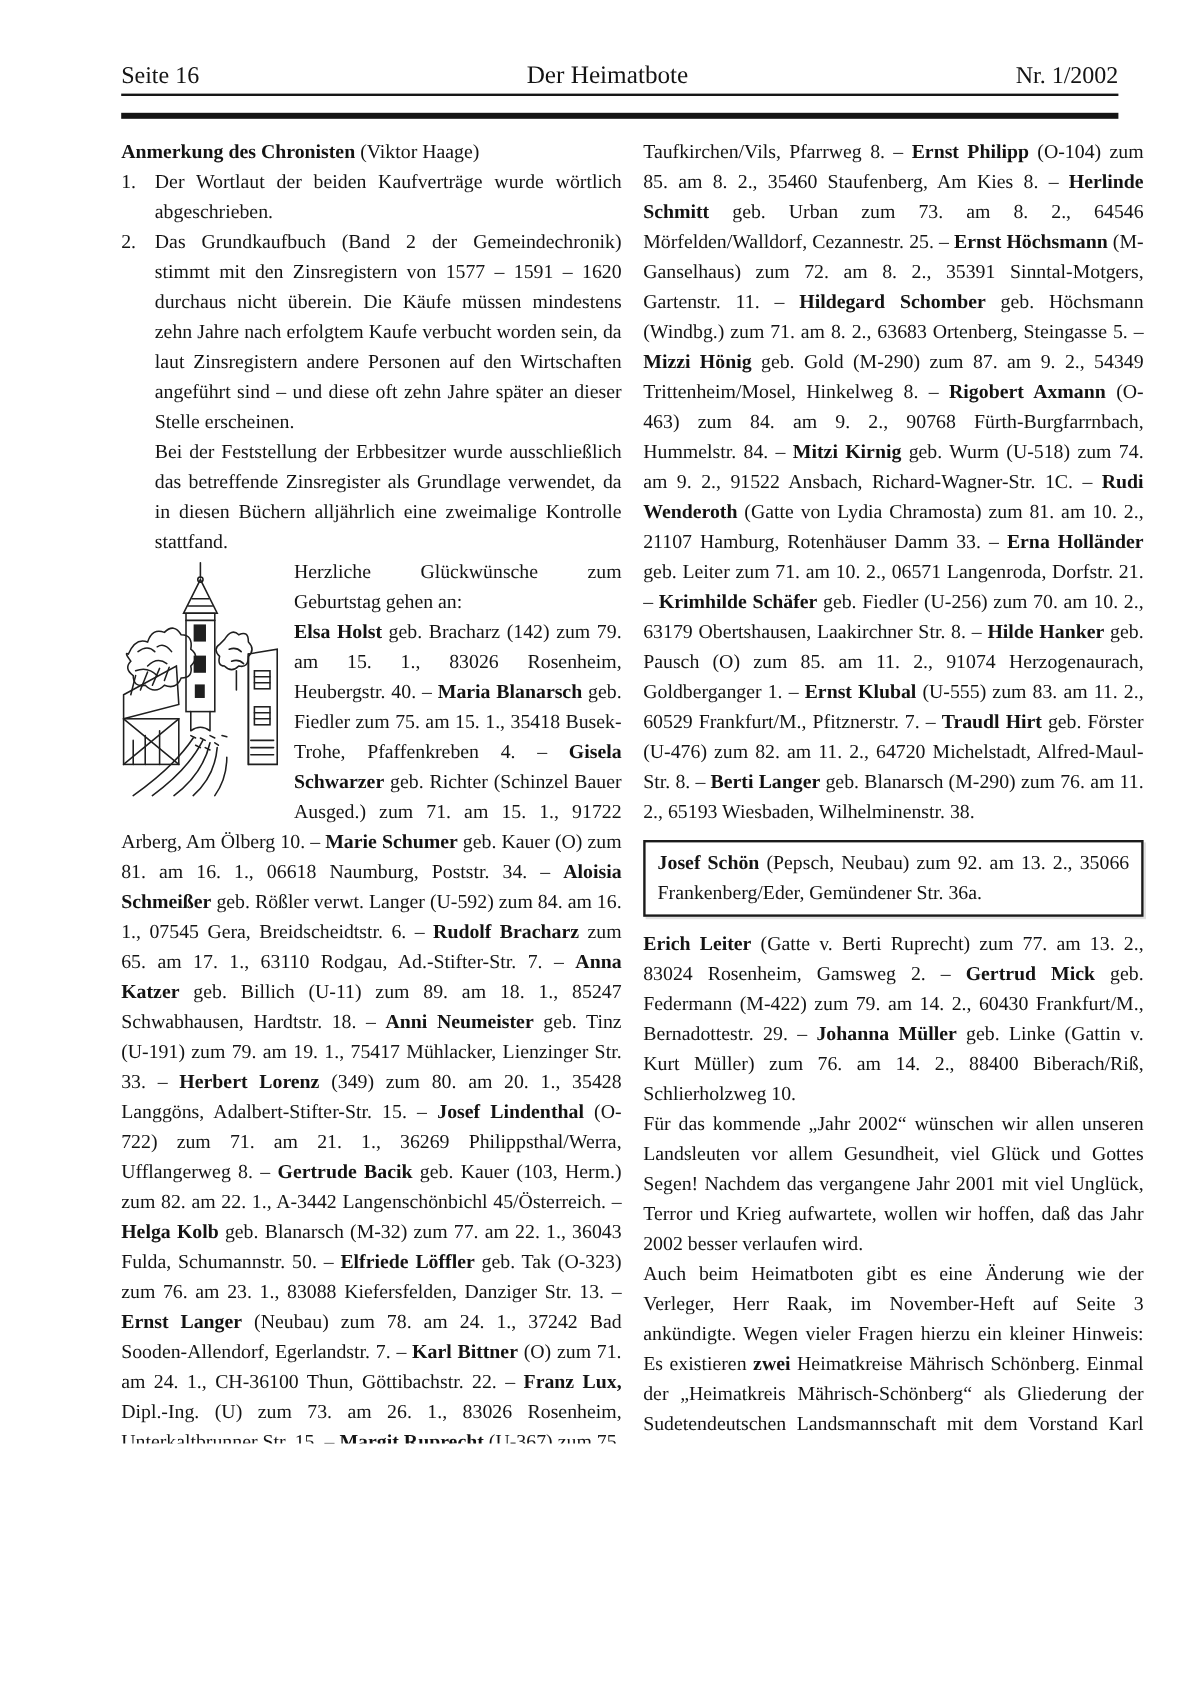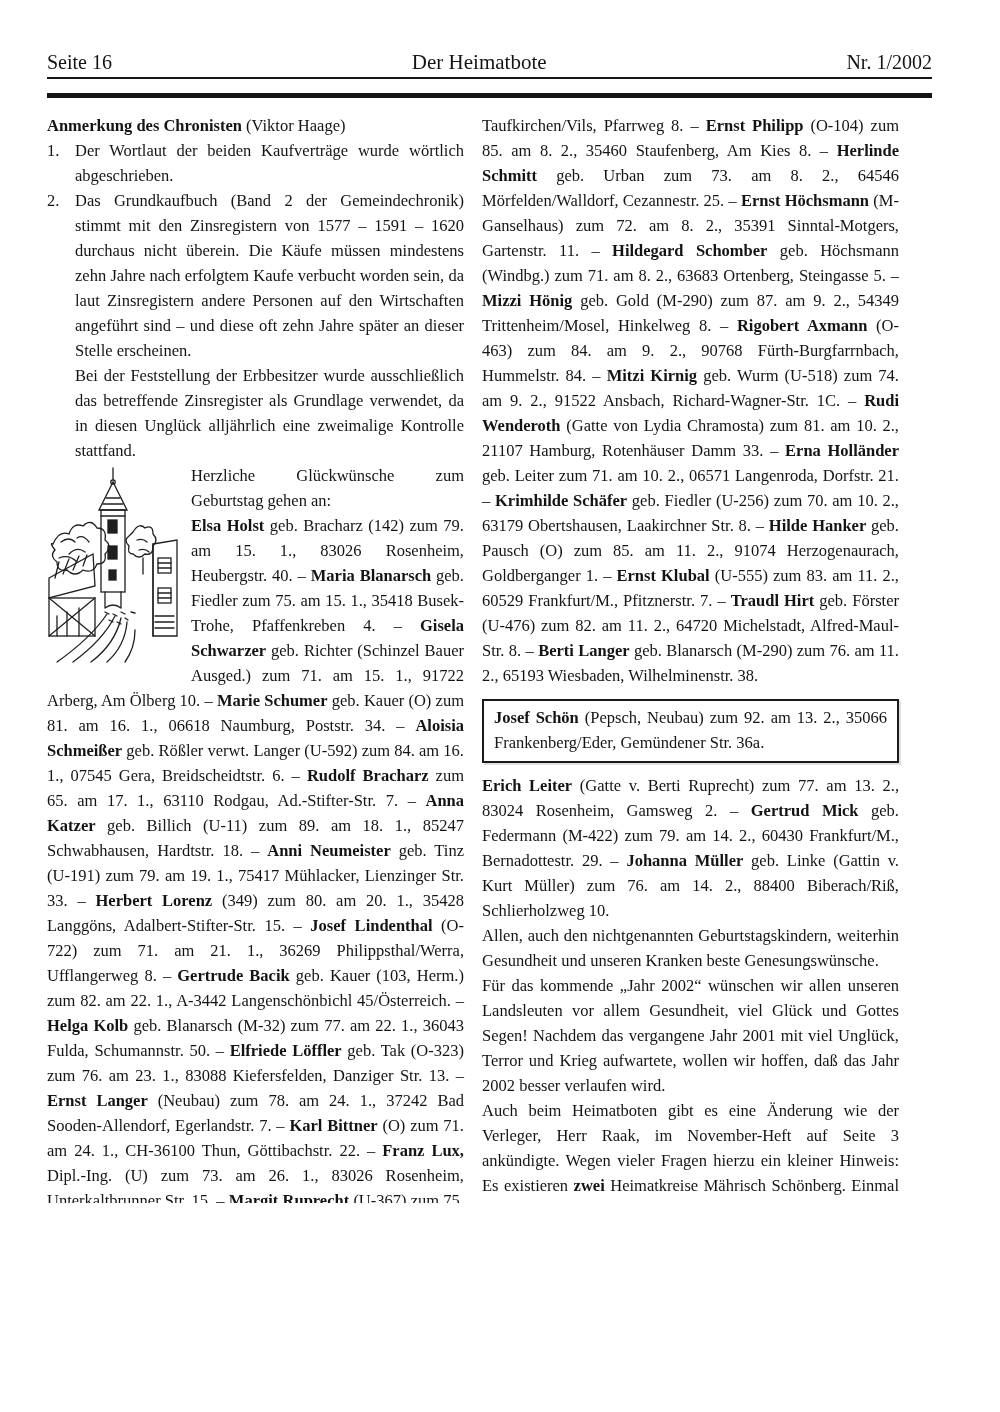--- a/index.html
+++ b/index.html
@@ -2,21 +2,21 @@
 <html><head>
 <meta charset="utf-8">
 <style>
   html,body{margin:0;padding:0;}
   body{
     width:1000px;height:1412px;background:#ffffff;color:#141414;
     font-family:"Liberation Serif","DejaVu Serif",serif;
     font-size:16.5px;line-height:25px;
     -webkit-font-smoothing:antialiased;
   }
-  .sheet{box-sizing:border-box;width:1000px;height:1203px;padding:50px 68px 30px 47px;overflow:hidden;}
+  .sheet{box-sizing:border-box;width:1000px;height:1203px;padding:50px 68px 30px 101px;overflow:hidden;}
   
   .hdr-row{display:flex;justify-content:space-between;align-items:baseline;
     border-bottom:2px solid #161616;padding-bottom:2px;}
   .hdr-side{font-size:20px;}
   .hdr-title{font-size:21px;}
   .thick-rule{height:5px;background:#141414;margin-top:14px;}
   
   .cols{display:flex;gap:18px;margin-top:15px;}
   .col{width:417px;flex:none;}
   p{margin:0;text-align:justify;hyphens:none;}
@@ -52,21 +52,21 @@
       <p><span class="b">Anmerkung des Chronisten</span><span> (Viktor Haage)</span></p>
 
       <div class="li">
         <span class="li-num">1.</span>
         <span class="li-text"><span>Der Wortlaut der beiden Kaufverträge wurde wörtlich abgeschrieben.</span></span>
       </div>
       <div class="li">
         <span class="li-num">2.</span>
         <span class="li-text"><span>Das Grundkaufbuch (Band 2 der Gemeindechronik) stimmt mit den Zinsregistern von 1577 – 1591 – 1620 durchaus nicht überein. Die Käufe müssen mindestens zehn Jahre nach erfolgtem Kaufe verbucht worden sein, da laut Zinsregistern andere Personen auf den Wirtschaften angeführt sind – und diese oft zehn Jahre später an dieser Stelle erscheinen.</span></span>
       </div>
-      <p class="note"><span>Bei der Feststellung der Erbbesitzer wurde ausschließlich das betreffende Zinsregister als Grundlage verwendet, da in diesen Unglück alljährlich eine zweimalige Kontrolle stattfand.</span></p>
+      <p class="note"><span>Bei der Feststellung der Erbbesitzer wurde ausschließlich das betreffende Zinsregister als Grundlage verwendet, da in diesen Büchern alljährlich eine zweimalige Kontrolle stattfand.</span></p>
 
 
       <div>
         <figure class="church" aria-label="village street with church tower (pen drawing)">
           <svg viewBox="0 0 132 198" xmlns="http://www.w3.org/2000/svg" fill="none" stroke="#1f1f1f" stroke-width="1.3" stroke-linecap="round">
 
             <path d="M66 2 L66 14"></path>
             <circle cx="66" cy="16" r="2.2"></circle>
             <path d="M52 44 L66 16 L80 44 Z"></path>
             <path d="M56 38 L76 38 M59 32 L73 32"></path>
@@ -116,20 +116,19 @@
     </div>
 
     <div class="col">
       <p><span>Taufkirchen/Vils, Pfarrweg 8. – </span><span class="b">Ernst Philipp</span><span> (O-104) zum 85. am 8. 2., 35460 Staufenberg, Am Kies 8. – </span><span class="b">Herlinde Schmitt</span><span> geb. Urban zum 73. am 8. 2., 64546 Mörfelden/Walldorf, Cezannestr. 25. – </span><span class="b">Ernst Höchsmann</span><span> (M-Ganselhaus) zum 72. am 8. 2., 35391 Sinntal-Motgers, Gartenstr. 11. – </span><span class="b">Hildegard Schomber</span><span> geb. Höchsmann (Windbg.) zum 71. am 8. 2., 63683 Ortenberg, Steingasse 5. – </span><span class="b">Mizzi Hönig</span><span> geb. Gold (M-290) zum 87. am 9. 2., 54349 Trittenheim/Mosel, Hinkelweg 8. – </span><span class="b">Rigobert Axmann</span><span> (O-463) zum 84. am 9. 2., 90768 Fürth-Burgfarrnbach, Hummelstr. 84. – </span><span class="b">Mitzi Kirnig</span><span> geb. Wurm (U-518) zum 74. am 9. 2., 91522 Ansbach, Richard-Wagner-Str. 1C. – </span><span class="b">Rudi Wenderoth</span><span> (Gatte von Lydia Chramosta) zum 81. am 10. 2., 21107 Hamburg, Rotenhäuser Damm 33. – </span><span class="b">Erna Holländer</span><span> geb. Leiter zum 71. am 10. 2., 06571 Langenroda, Dorfstr. 21. – </span><span class="b">Krimhilde Schäfer</span><span> geb. Fiedler (U-256) zum 70. am 10. 2., 63179 Obertshausen, Laakirchner Str. 8. – </span><span class="b">Hilde Hanker</span><span> geb. Pausch (O) zum 85. am 11. 2., 91074 Herzogenaurach, Goldberganger 1. – </span><span class="b">Ernst Klubal</span><span> (U-555) zum 83. am 11. 2., 60529 Frankfurt/M., Pfitznerstr. 7. – </span><span class="b">Traudl Hirt</span><span> geb. Förster (U-476) zum 82. am 11. 2., 64720 Michelstadt, Alfred-Maul-Str. 8. – </span><span class="b">Berti Langer</span><span> geb. Blanarsch (M-290) zum 76. am 11. 2., 65193 Wiesbaden, Wilhelminenstr. 38.</span></p>
 
       <div class="box">
         <p><span class="b">Josef Schön</span><span> (Pepsch, Neubau) zum 92. am 13. 2., 35066 Frankenberg/Eder, Gemündener Str. 36a.</span></p>
       </div>
 
       <p><span class="b">Erich Leiter</span><span> (Gatte v. Berti Ruprecht) zum 77. am 13. 2., 83024 Rosenheim, Gamsweg 2. – </span><span class="b">Gertrud Mick</span><span> geb. Federmann (M-422) zum 79. am 14. 2., 60430 Frankfurt/M., Bernadottestr. 29. – </span><span class="b">Johanna Müller</span><span> geb. Linke (Gattin v. Kurt Müller) zum 76. am 14. 2., 88400 Biberach/Riß, Schlierholzweg 10.</span></p>
-      <p><span>Allen, auch den nichtgenannten Geburtstagskindern, weiterhin Gesundheit und unseren Kranken beste Genesungswünsche.</span></p>
       <p><span>Für das kommende „Jahr 2002“ wünschen wir allen unseren Landsleuten vor allem Gesundheit, viel Glück und Gottes Segen! Nachdem das vergangene Jahr 2001 mit viel Unglück, Terror und Krieg aufwartete, wollen wir hoffen, daß das Jahr 2002 besser verlaufen wird.</span></p>
       <p><span>Auch beim Heimatboten gibt es eine Änderung wie der Verleger, Herr Raak, im November-Heft auf Seite 3 ankündigte. Wegen vieler Fragen hierzu ein kleiner Hinweis: Es existieren </span><span class="b">zwei</span><span> Heimatkreise Mährisch Schönberg. Einmal der „Heimatkreis Mährisch-Schönberg“ als Gliederung der Sudetendeutschen Landsmannschaft mit dem Vorstand Karl Rotter. Daneben der „Heimatkreis Mährisch-Schönberg e. V.“ mit dem Vorstand Baron Klein v. Wiesenberg (gehört auch zur Gliederung der Landsmannschaft). Es bestand ein Vertrag darüber, daß der „Heimatkreis Mährisch Schönberg e.V.“ einige Seiten im MHB für Vereinsmitteilungen zur Verfügung bekommt. Dieser Vertrag wurde vom Verleger gekündigt, um ihn neu abzuschließen. Es wurde keinesfalls der Vertrag betreffend des MHB als solcher gekündigt, wie viele Leser befürchteten. Die Gründe erläuterte der Verleger, Herr Raak, im November-Heft auf Seite 3.</span></p>
 
     </div>
 
   </div>
 </div>
 
 </body></html>

